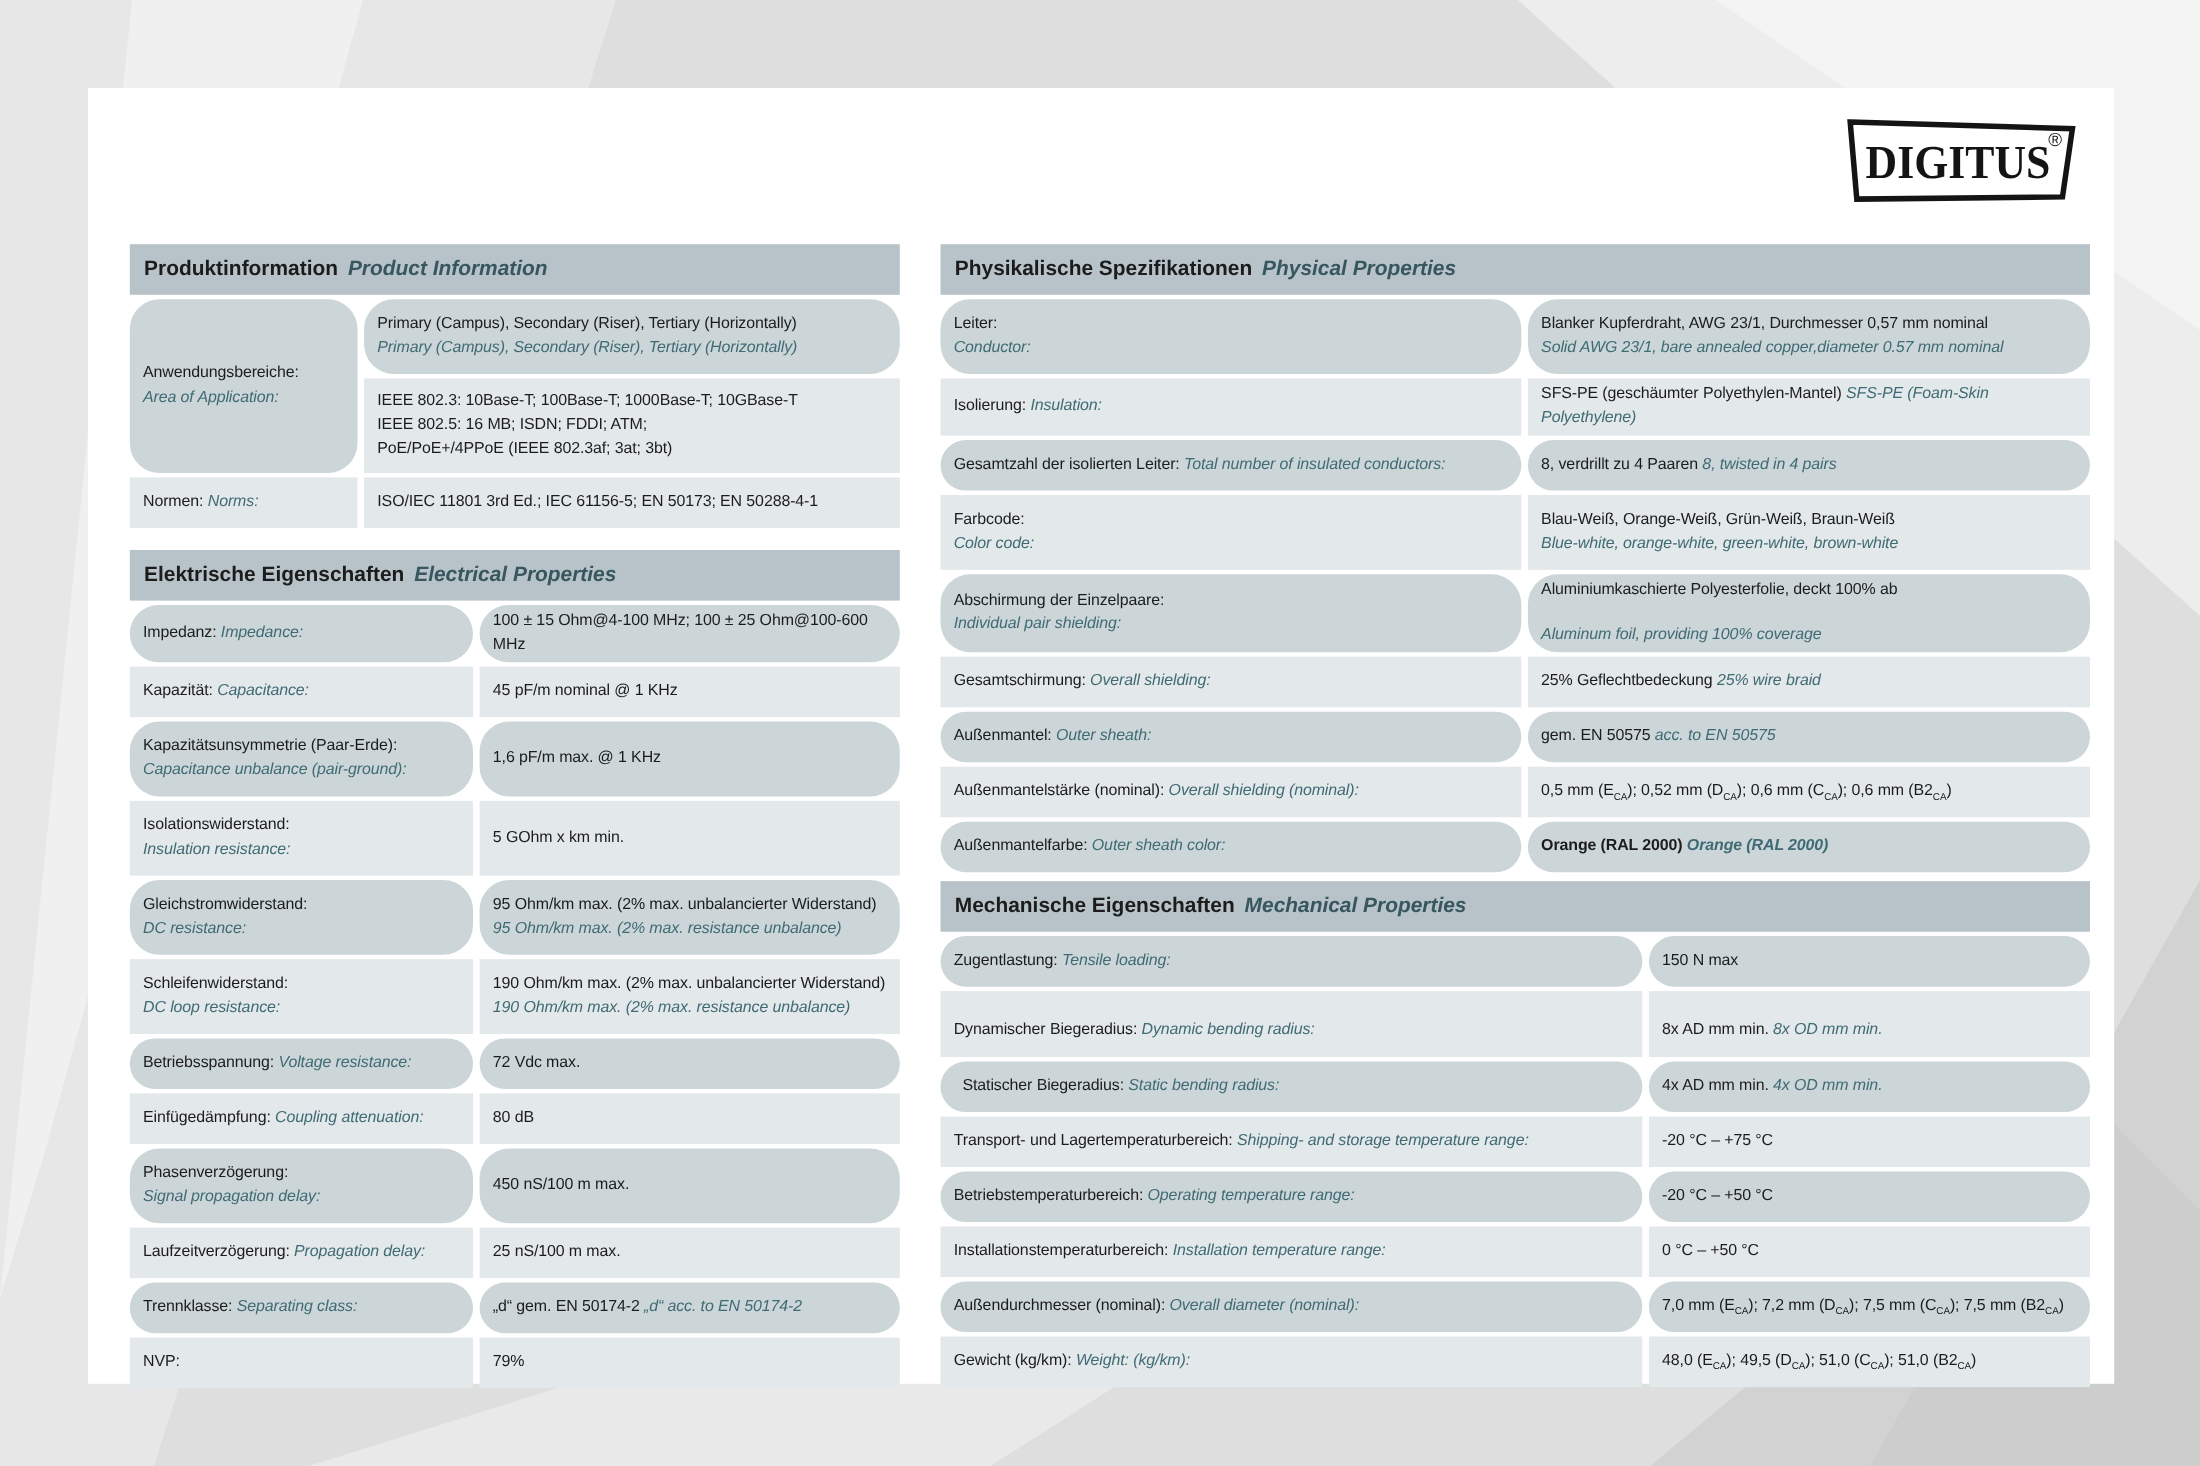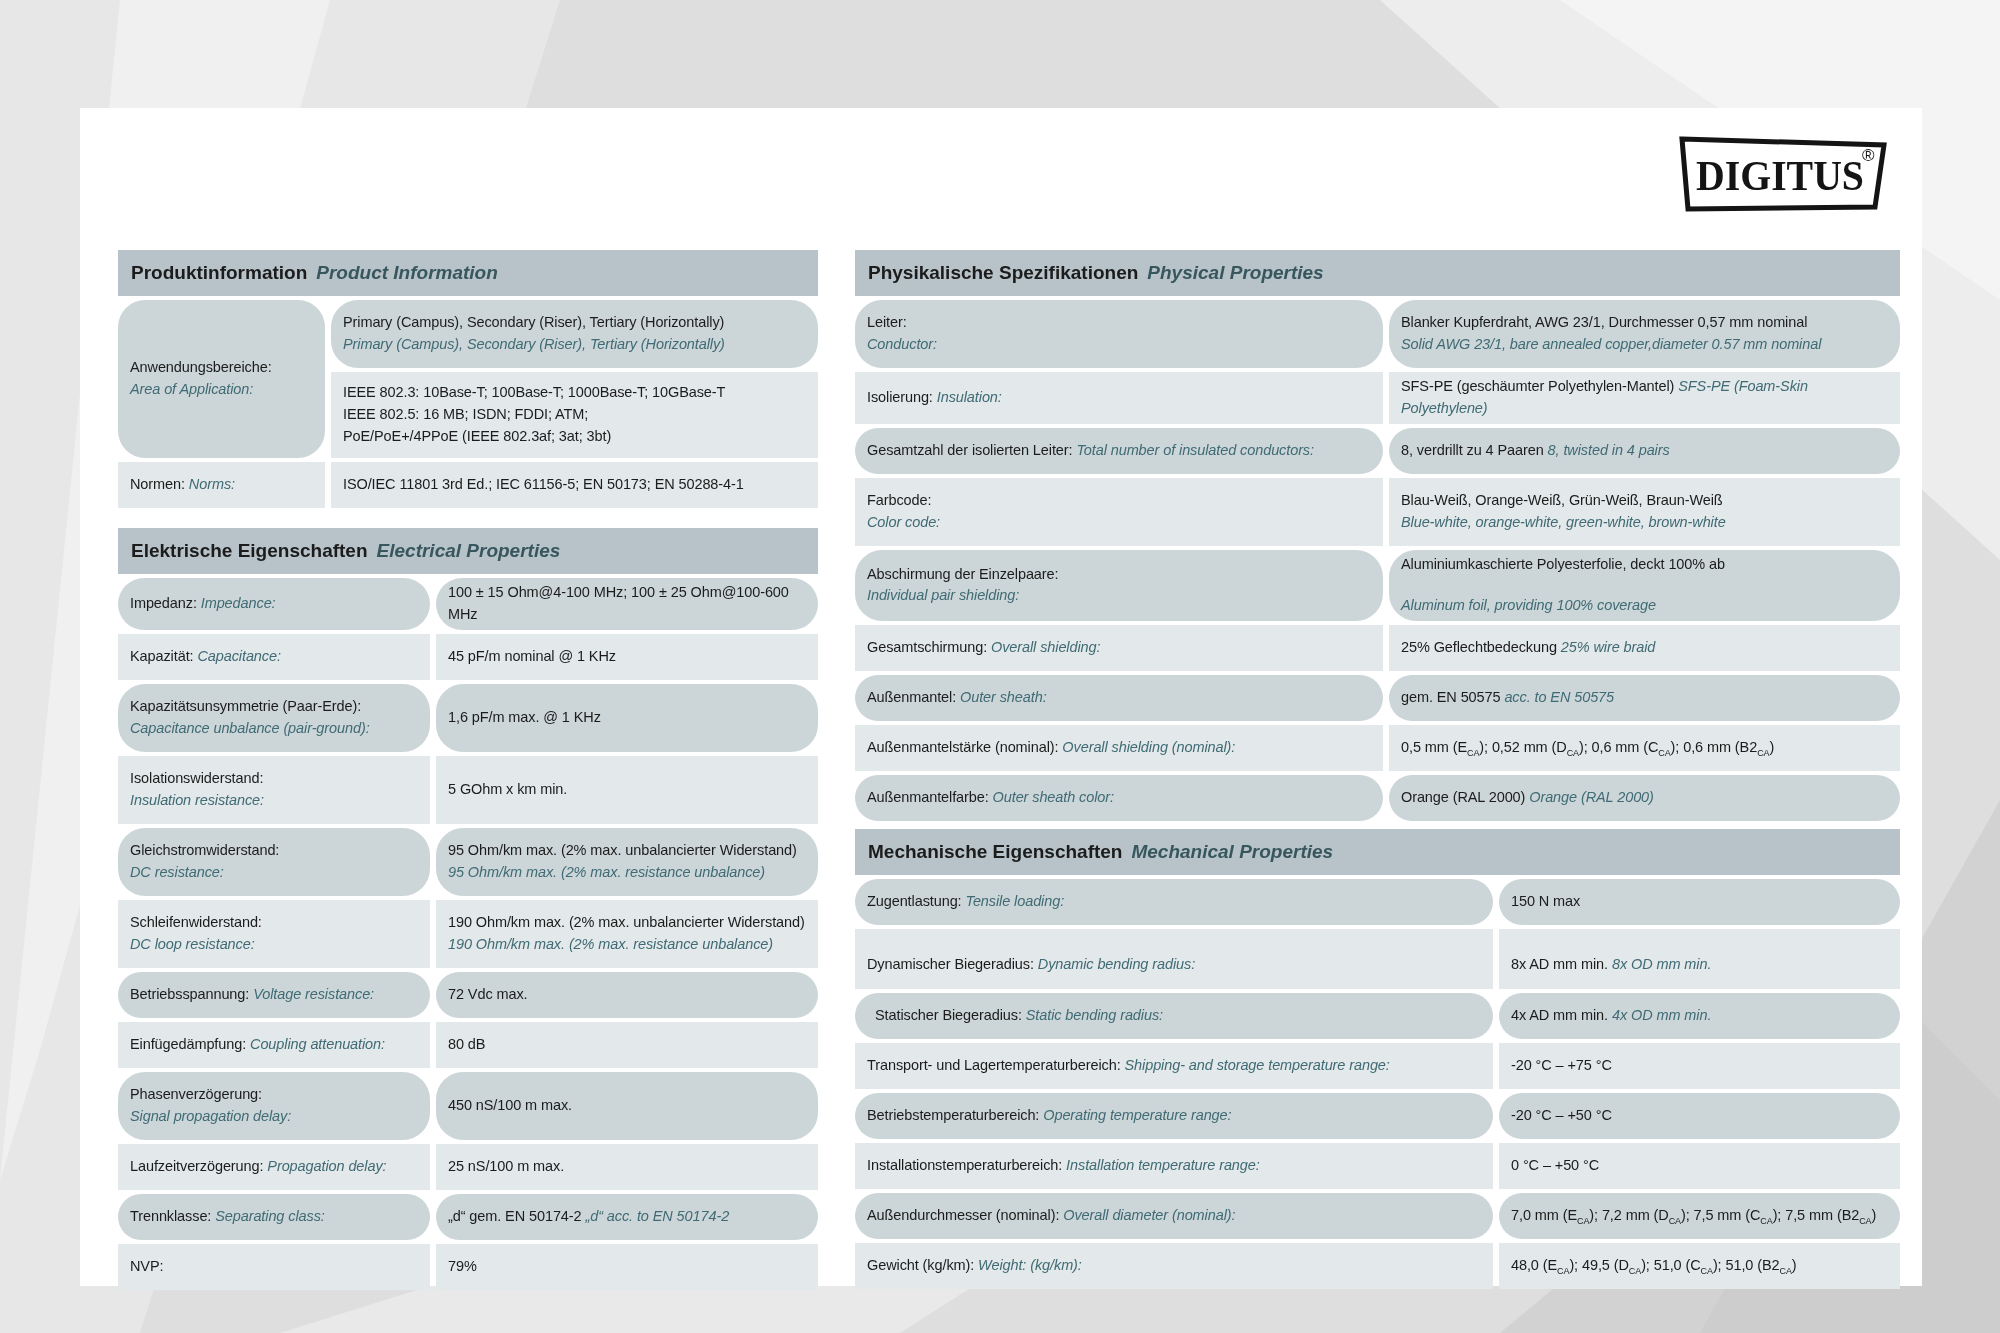--- a/index.html
+++ b/index.html
@@ -1,19 +1,19 @@
 <!DOCTYPE html>
 <html style="--pagebg: #dedede; --card: #ffffff; --hdr: #b7c3c8; --rowD: #ccd6d9; --rowL: #e3e8ea; --de: #1c1c1c; --en: #406b74; --hdrEn: #38565e;"><head>
 <meta charset="utf-8">
 <style>
   html,body { margin:0; padding:0; }
   body { font-family:"Liberation Sans","DejaVu Sans",sans-serif; }
   .canvas { position:relative; width:2000px; height:1333px; overflow:hidden; }
   .bg-svg { position:absolute; left:0; top:0; }
-  .card { position:absolute; left:80px; top:80px; width:1842px; height:1178px; background:var(--card,#fff);margin-top:28px; }
+  .card { position:absolute; left:80px; top:80px; width:1842px; height:1178px; background:var(--card,#fff); }
   .logo-wrap { position:absolute; right:34px; top:24px; }
   .content { position:absolute; left:38px; top:142px; display:flex; gap:37px; }
   .col.left { width:700px; }
   .col.right { width:1045px; }
   .col.left section + section { margin-top:20px; }
   .col.right section + section { margin-top:8px; }
   .sec-header { height:46px; background:var(--hdr,#b7c3c8); display:flex; align-items:center; padding:0 13px; box-sizing:border-box; }
   .h-de { font-weight:700; font-size:19px; color:var(--de,#1c1c1c); }
   .h-en { font-weight:700; font-style:italic; font-size:19px; color:var(--hdrEn,#38565e); margin-left:9px; }
   .spec-table { display:grid; column-gap:6px; row-gap:4px; margin-top:4px; }
@@ -230,21 +230,21 @@
               </div>
               <div class="cell l" style="min-height: 46px; grid-column: 1;">
                 <div class="line"><span class="de">Außenmantelstärke (nominal): </span><span class="en">Overall shielding (nominal):</span></div>
               </div>
               <div class="cell l" style="min-height: 46px; grid-column: 2;">
                 <div class="line"><span class="de">0,5 mm (E<sub>CA</sub>); 0,52 mm (D<sub>CA</sub>); 0,6 mm (C<sub>CA</sub>); 0,6 mm (B2<sub>CA</sub>)</span></div>
               </div>
               <div class="cell d" style="min-height: 46px; grid-column: 1;">
                 <div class="line"><span class="de">Außenmantelfarbe: </span><span class="en">Outer sheath color:</span></div>
               </div>
-              <div class="cell d" style="min-height: 46px; grid-column: 2;">
+              <div class="cell d" style="min-height: 46px; grid-column: 2; font-weight: bold;">
                 <div class="line"><span class="de">Orange (RAL 2000) </span><span class="en">Orange (RAL 2000)</span></div>
               </div>
             </div>
         </section>
 
         <section>
           <div class="sec-header">
             <span class="h-de">Mechanische Eigenschaften</span>
             <span class="h-en">Mechanical Properties</span>
           </div>

